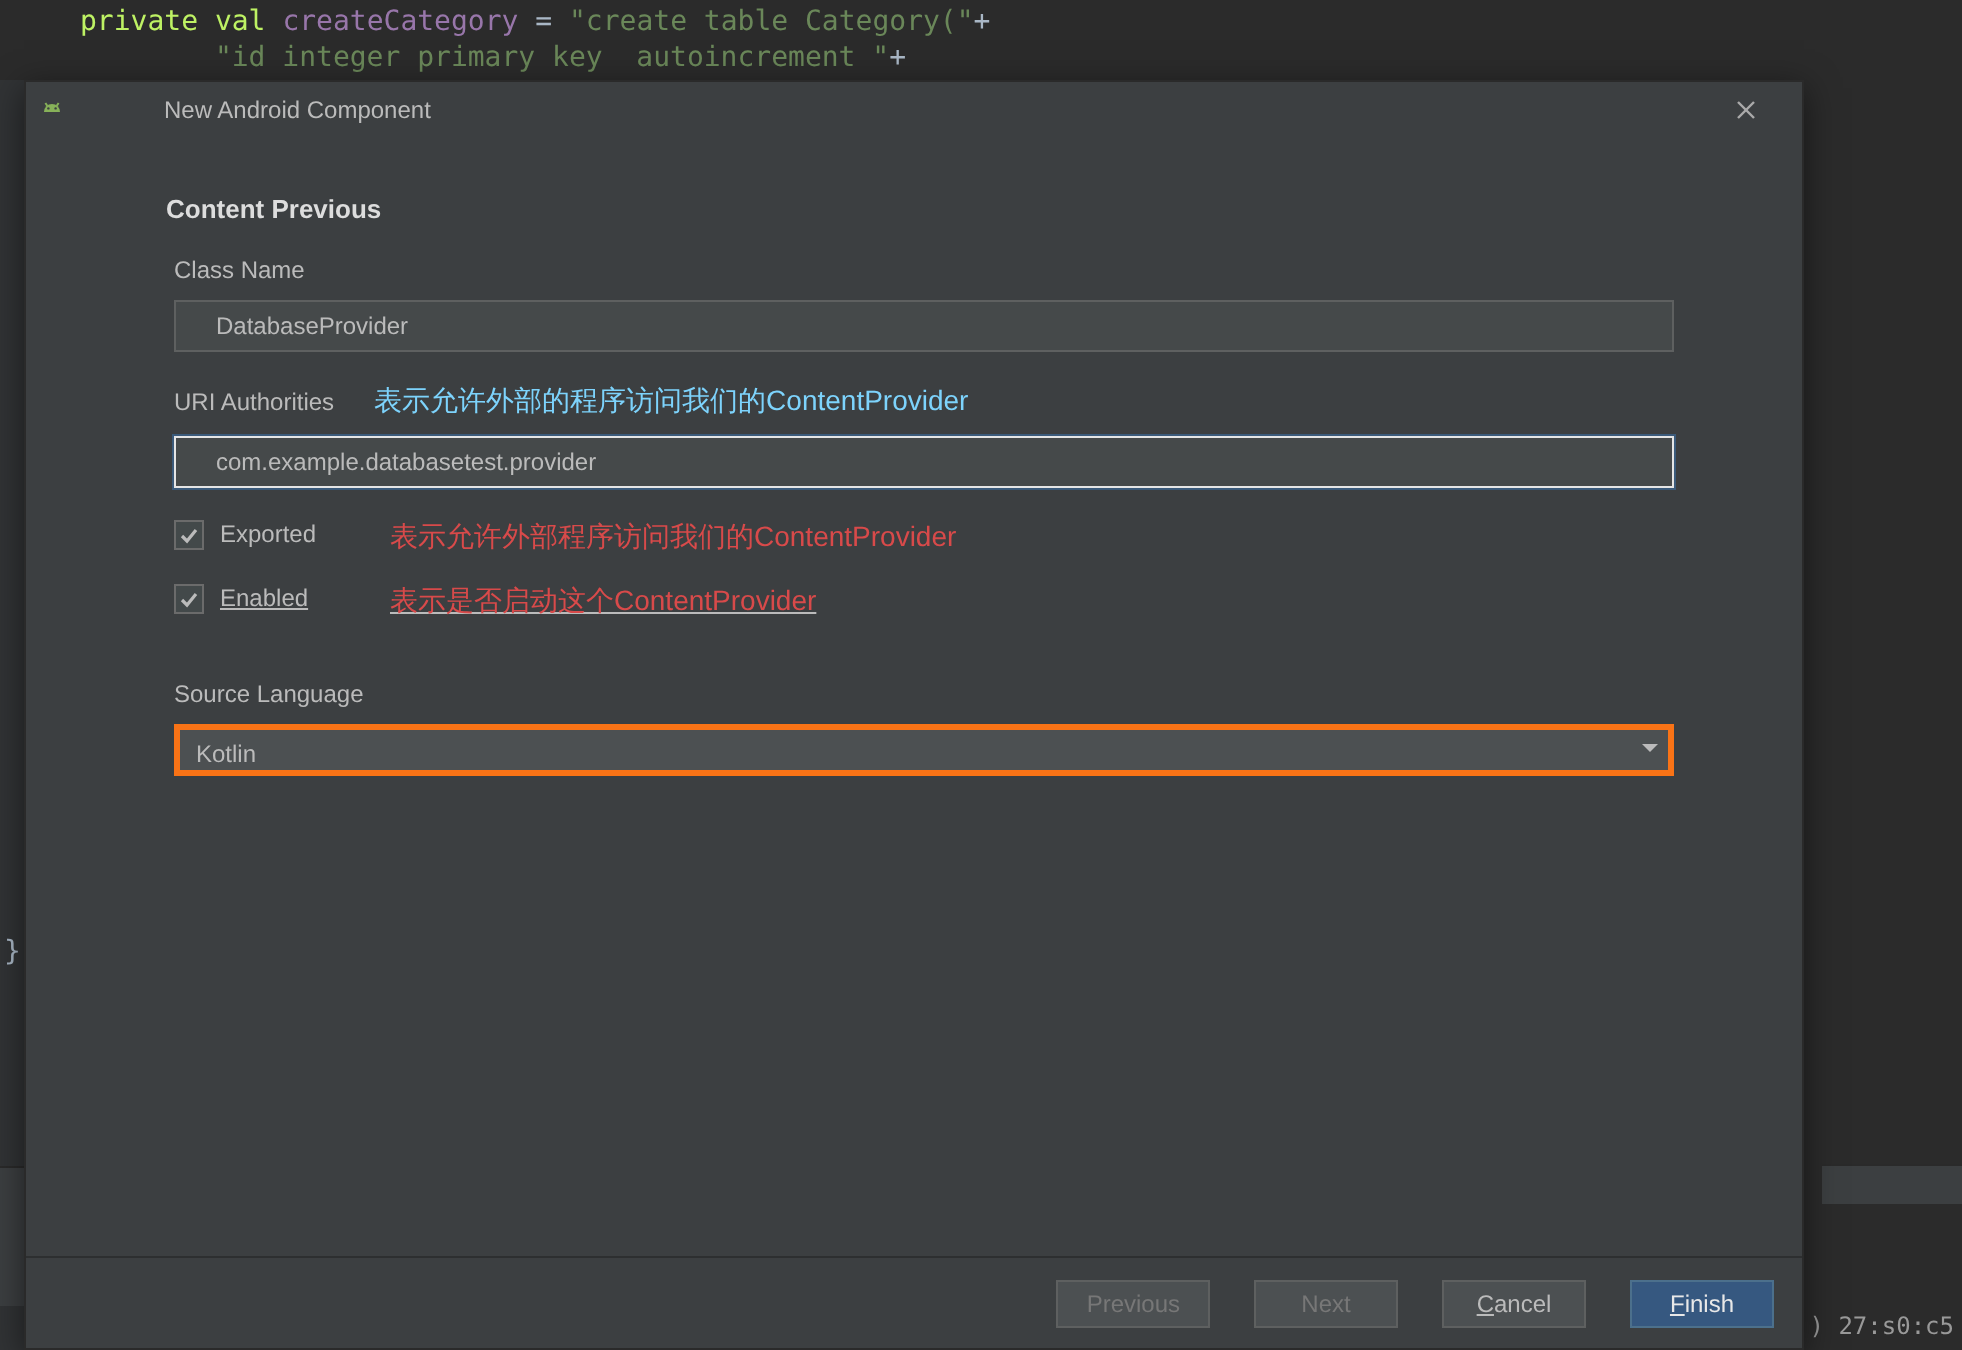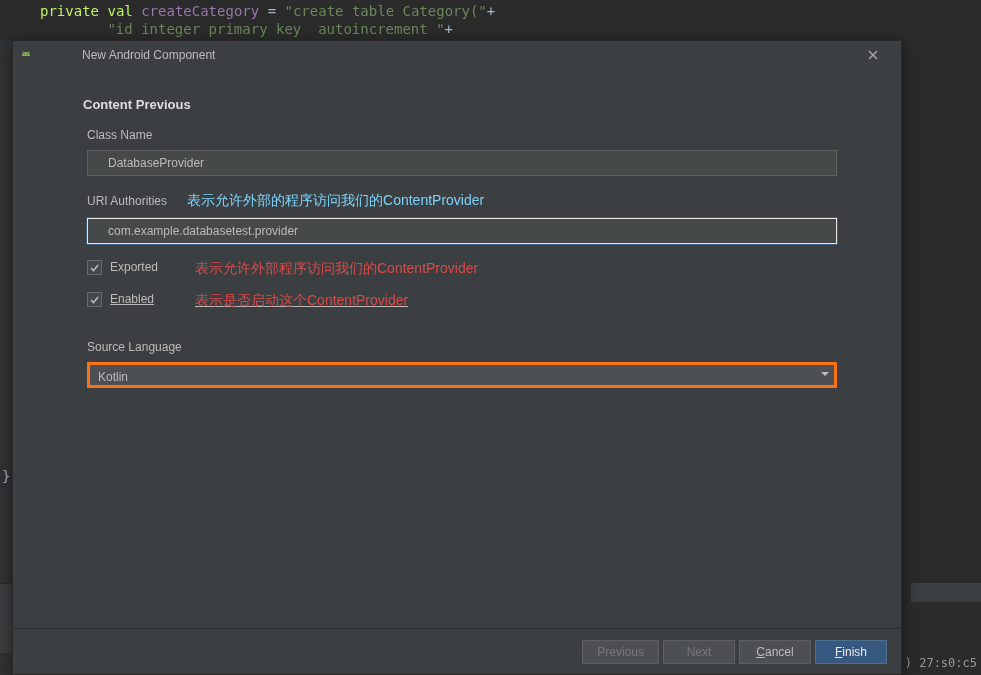--- a/index.html
+++ b/index.html
@@ -150,21 +150,21 @@
   .button-bar {
     position: absolute;
     bottom: 0; left: 0; right: 0;
     height: 46px;
     border-top: 1px solid #2d2f30;
     background: #3c3f41;
     display: flex;
     justify-content: flex-end;
     align-items: center;
     padding-right: 14px;
-    gap: 4px;
+    gap: 22px;
   }
   .btn {
     height: 24px;
     min-width: 72px;
     padding: 0 14px;
     background: #4c5052;
     border: 1px solid #5e6060;
     color: #bbbbbb;
     font-size: 12px;
     cursor: pointer;

